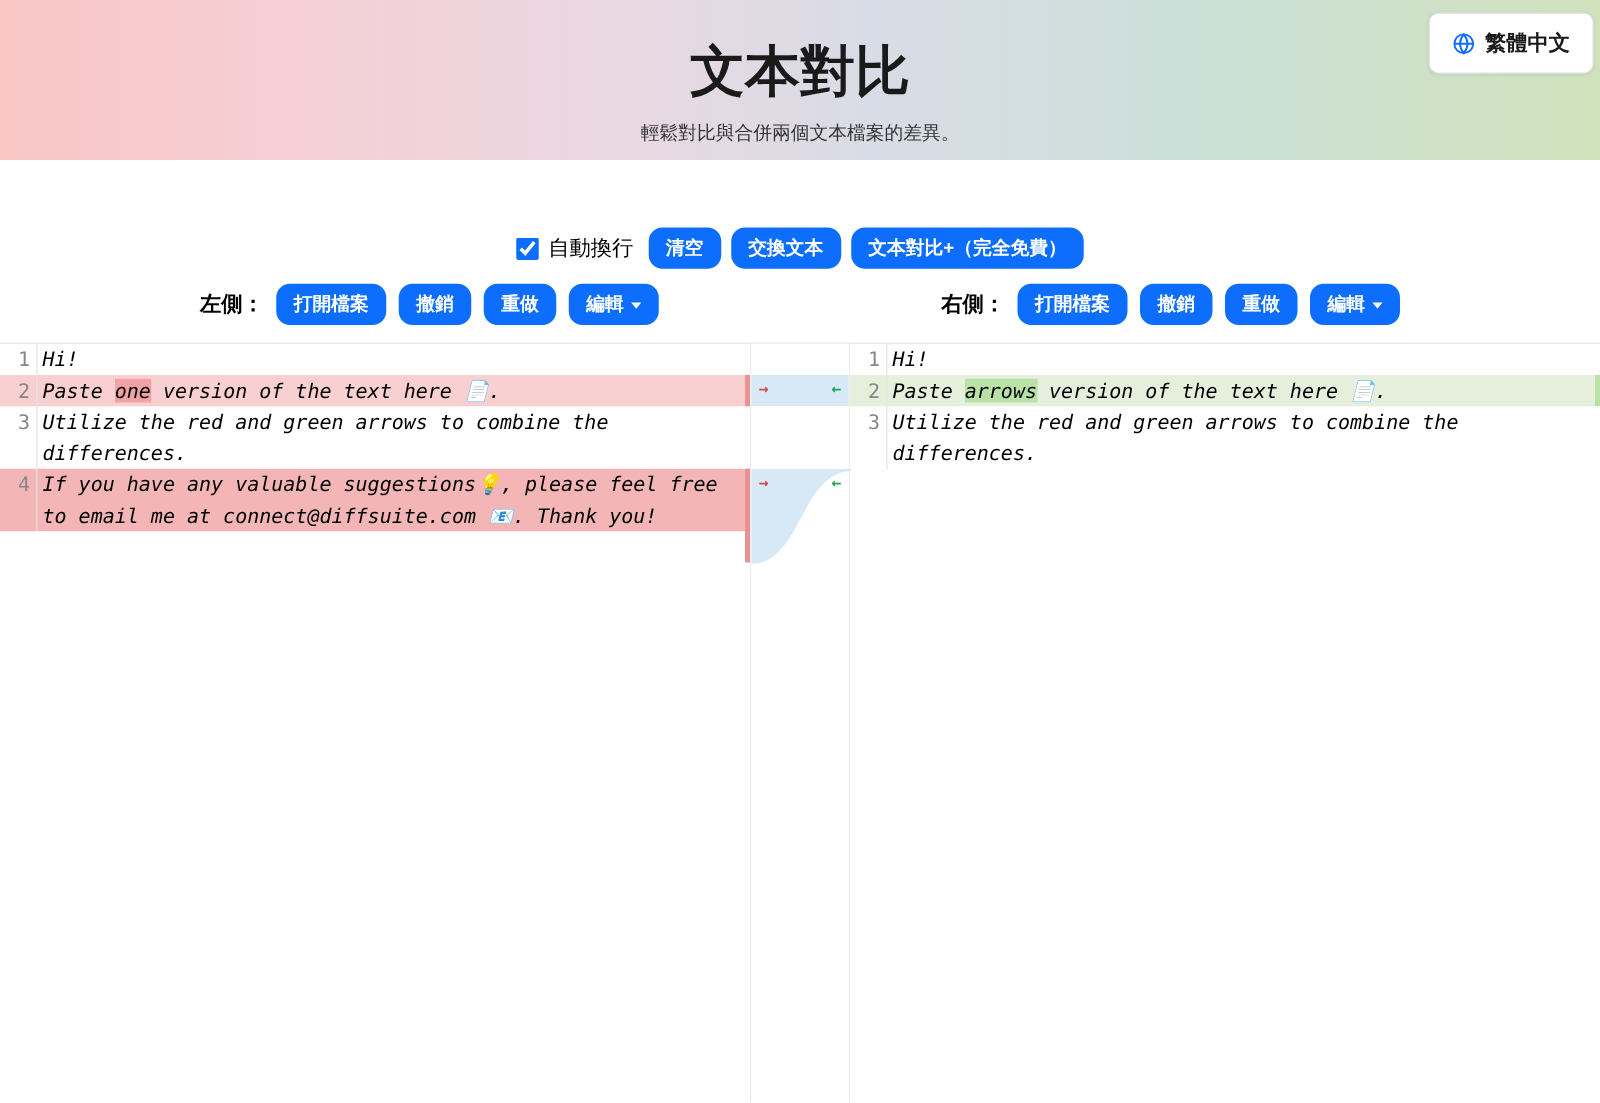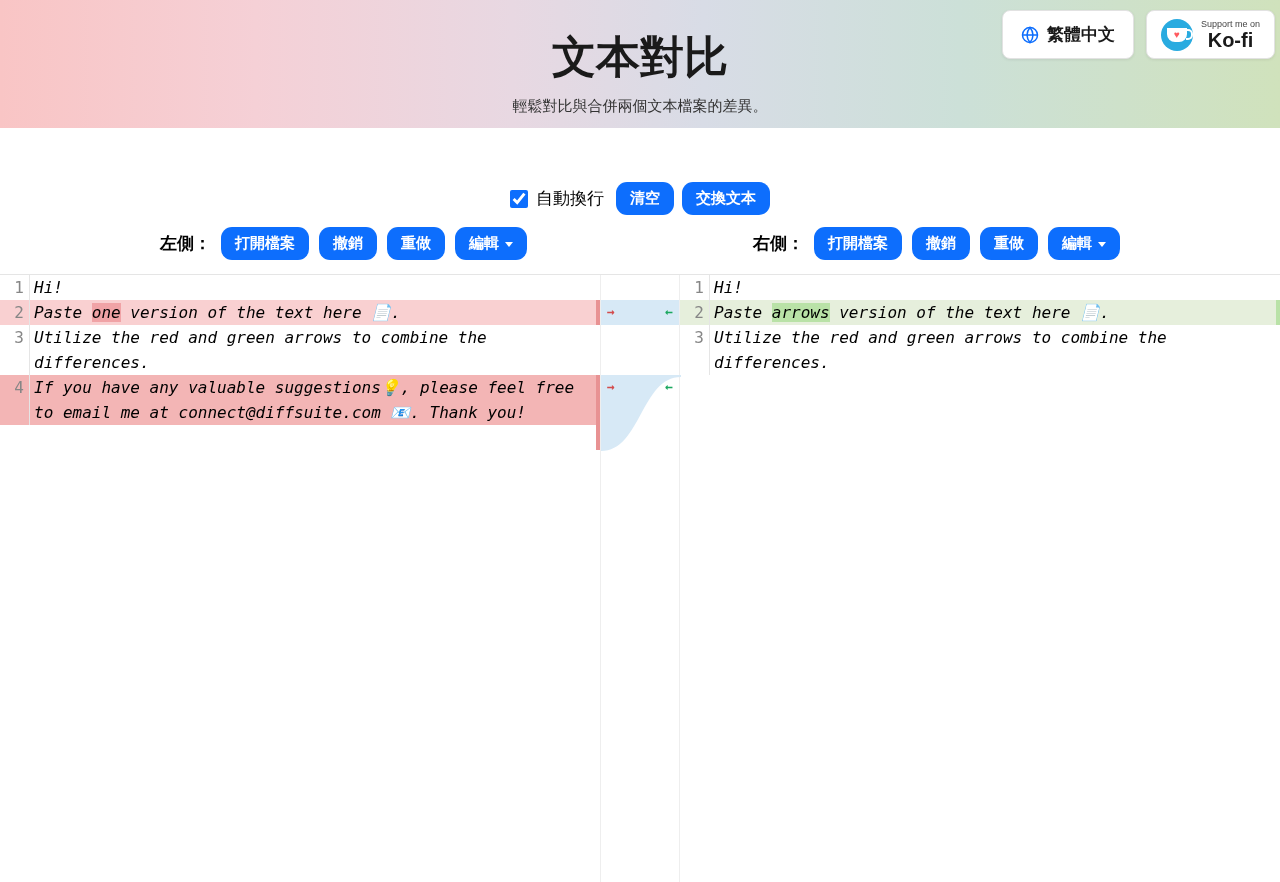--- a/index.html
+++ b/index.html
@@ -244,38 +244,30 @@
   <h1>文本對比</h1>
   <div class="subtitle">輕鬆對比與合併兩個文本檔案的差異。</div>
   <div class="top-right">
     <button class="lang-btn">
       <svg viewBox="0 0 24 24" fill="none" stroke="#0d6efd" stroke-width="2">
         <circle cx="12" cy="12" r="10"></circle>
           <path d="M2 12h20M12 2c2.5 3 4 7 4 10s-1.5 7-4 10c-2.5-3-4-7-4-10s1.5-7 4-10z"></path>
       </svg>
       <span>繁體中文</span>
     </button>
-    <button class="kofi-btn">
-      <span class="kofi-cup">
-          <span class="kofi-cup-inner"></span>
-        </span>
-      <span class="kofi-text">
-        <span class="kofi-small">Support me on</span>
-        <span class="kofi-big">Ko-fi</span>
-      </span>
-    </button>
   </div>
 </div>
 
 <div class="toolbar">
   <div class="row1">
     <input type="checkbox" class="chk" checked="" style="">
     <span class="chk-label">自動換行</span>
     <button class="btn">清空</button>
     <button class="btn">交換文本</button>
+    <button class="btn">文本對比+（完全免費）</button>
   </div>
   <div class="row2">
     <div class="side-group">
       <span class="side-label">左側：</span>
       <button class="btn">打開檔案</button>
       <button class="btn">撤銷</button>
       <button class="btn">重做</button>
       <button class="btn caret">編輯</button>
     </div>
     <div class="side-group">

